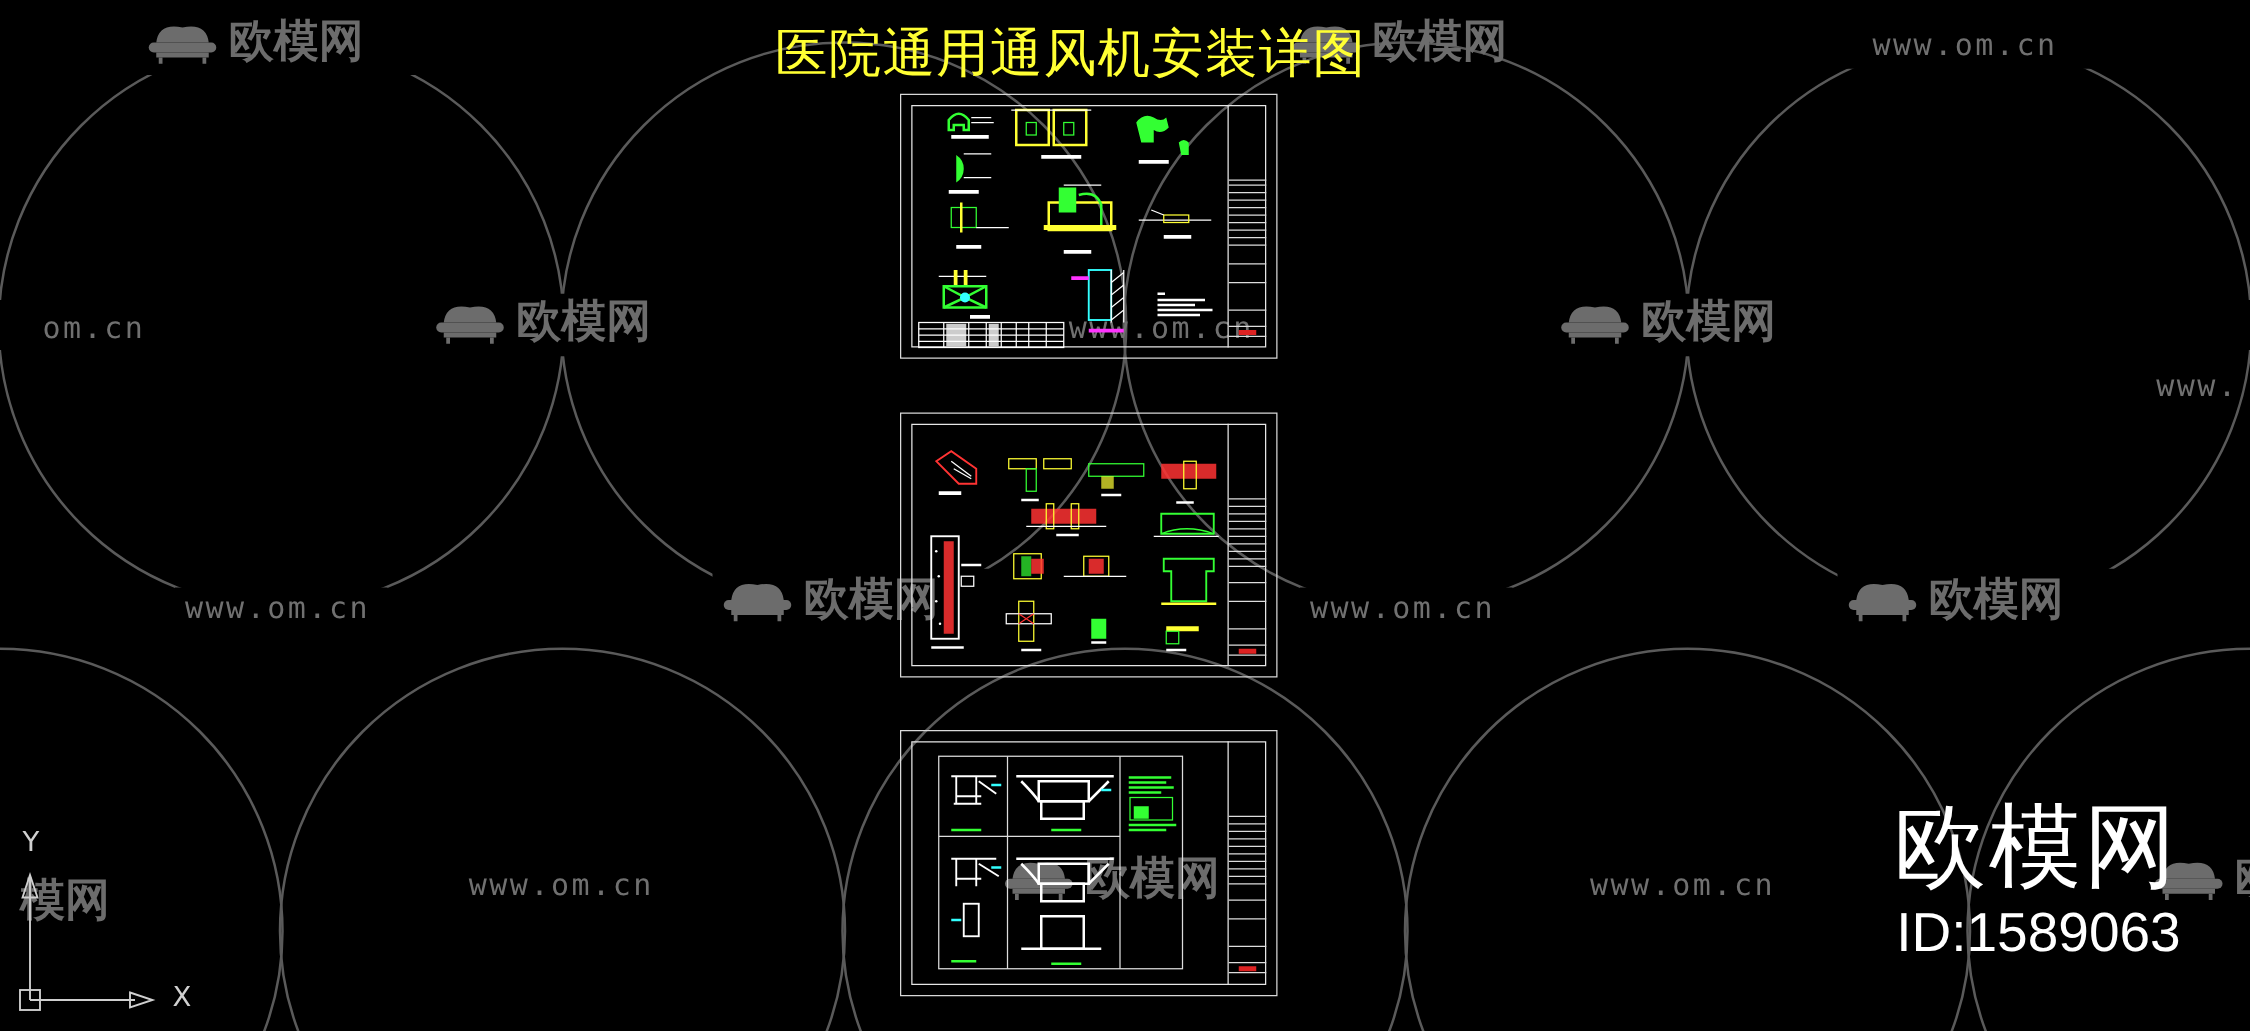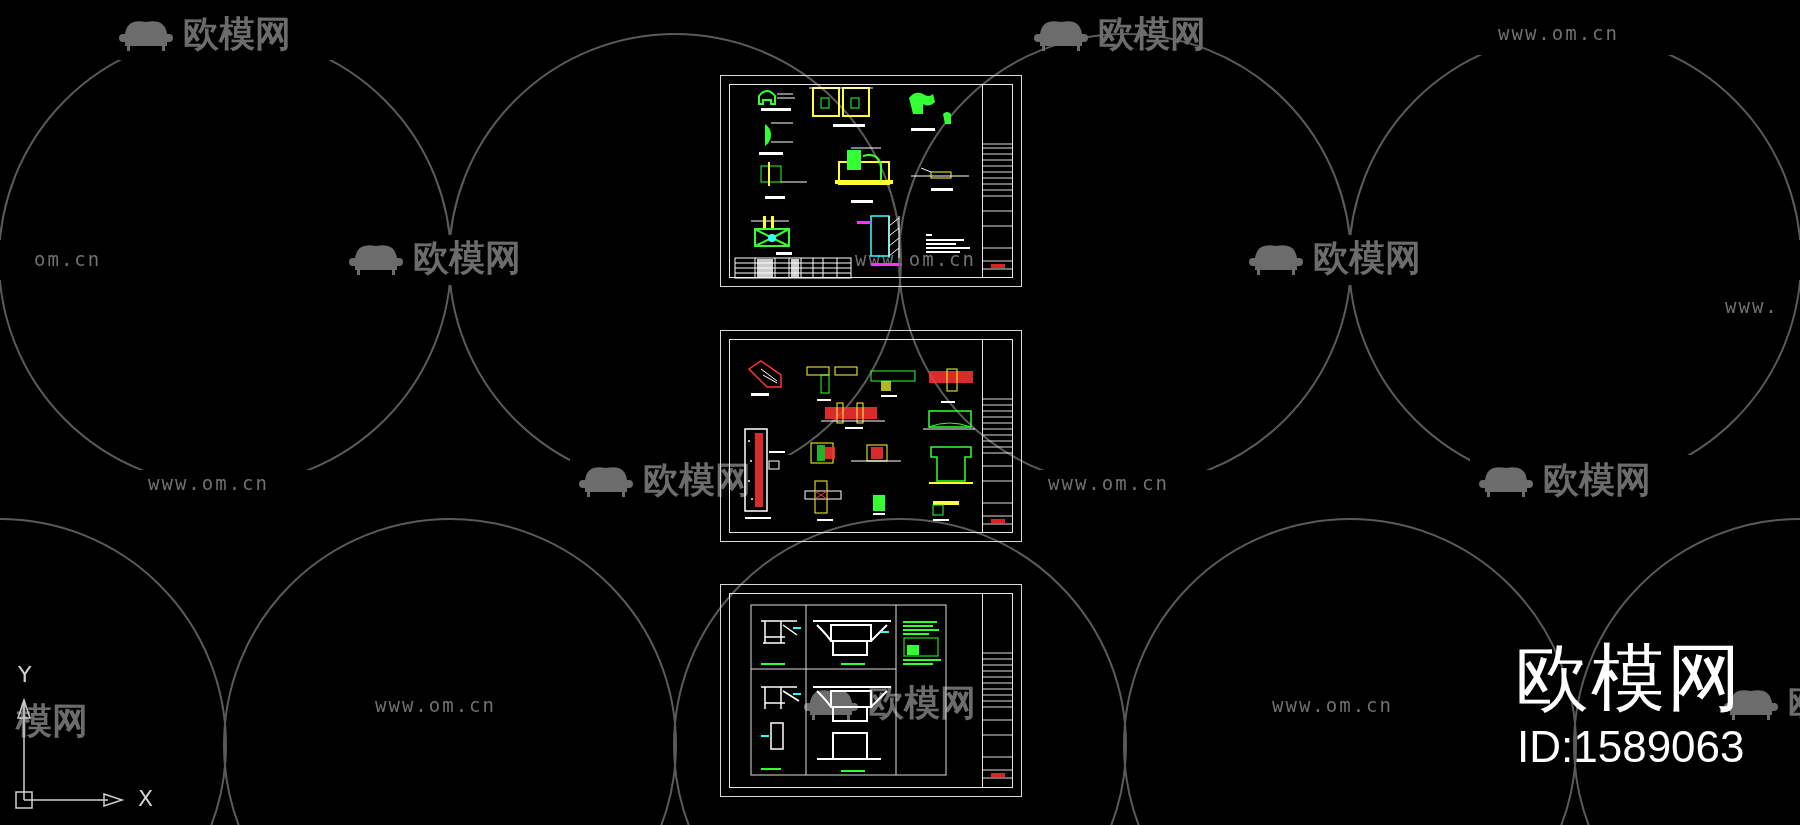--- a/index.html
+++ b/index.html
@@ -1,21 +1,21 @@
 <!DOCTYPE html>
 <html><head>
 <meta charset="utf-8">
 <style>
   html, body { margin:0; padding:0; background:#000; }
   body { width:1800px; height:825px; position:relative; overflow:hidden;
          font-family:"DejaVu Sans", sans-serif; }
   .canvas { position:absolute; left:0; top:0; width:1800px; height:718px; background:#000; }
   svg.layer { position:absolute; left:0; top:0; }
   .wm-text { position:absolute; color:#6a6a6a; white-space:nowrap; line-height:1; }
-  .wm-url { font-family:"DejaVu Sans Mono", monospace; font-size:19px; letter-spacing:2px; color:#707070; }
+  .wm-url { font-family:"DejaVu Sans Mono", monospace; font-size:24px; letter-spacing:2px; color:#707070; }
   .wm-logo { display:flex; align-items:center; gap:6px; font-size:36px; color:#6c6c6c; font-weight:bold; }
   .wm-logo .sofa { width:62px; height:36px; }
   .title { position:absolute; left:620px; top:22px; font-size:42px; color:#ffff33;
            letter-spacing:1px; line-height:1; }
   .brand { position:absolute; left:1515px; top:640px; color:#fff; font-size:74px; line-height:1; letter-spacing:2px; }
   .brand-id { position:absolute; left:1517px; top:725px; color:#fff; font-size:44px;
               font-family:"Liberation Sans", sans-serif; line-height:1; }
   .sheet { position:absolute; border:1.5px solid #d8d8d8; }
   .sheet .inner { position:absolute; left:8px; top:8px; right:8px; bottom:8px; border:1.5px solid #e6e6e6; }
   .sheet .tb { position:absolute; right:8px; top:8px; bottom:8px; width:30px; border-left:1.5px solid #e6e6e6; }
@@ -157,20 +157,21 @@
           <path d="M10 18 Q12 2 31 6 Q50 2 52 18 Z"></path>
           <rect x="4" y="18" width="54" height="8" rx="4"></rect>
           <rect x="10" y="26" width="42" height="4"></rect>
           <rect x="12" y="30" width="3" height="5"></rect>
           <rect x="47" y="30" width="3" height="5"></rect>
         </g>
       </svg>
     <span>欧</span>
   </div>
 
+  <div class="title">医院通用通风机安装详图</div>
 
   <div class="sheet" style="left:720px;top:75px;width:300px;height:210px;">
     <div class="inner"></div>
     <div class="tb"></div>
     <svg class="layer" width="300" height="210">
 
       <g stroke="#ddd" stroke-width="1">
         <line x1="262" y1="68" x2="292" y2="68"></line>
           <line x1="262" y1="72" x2="292" y2="72"></line>
         <line x1="262" y1="78" x2="292" y2="78"></line>

